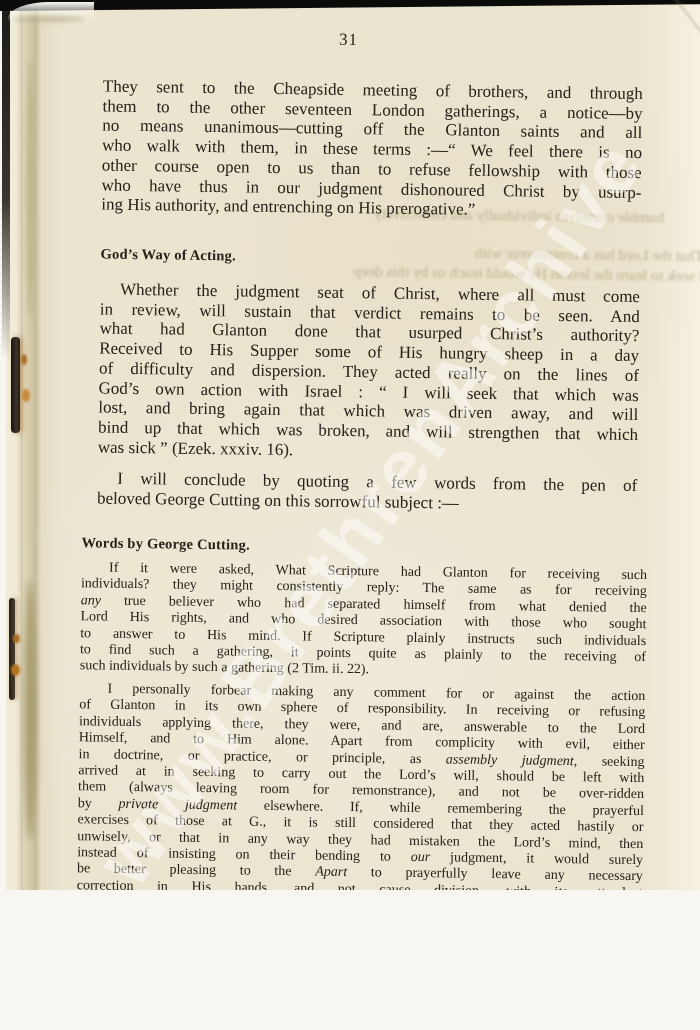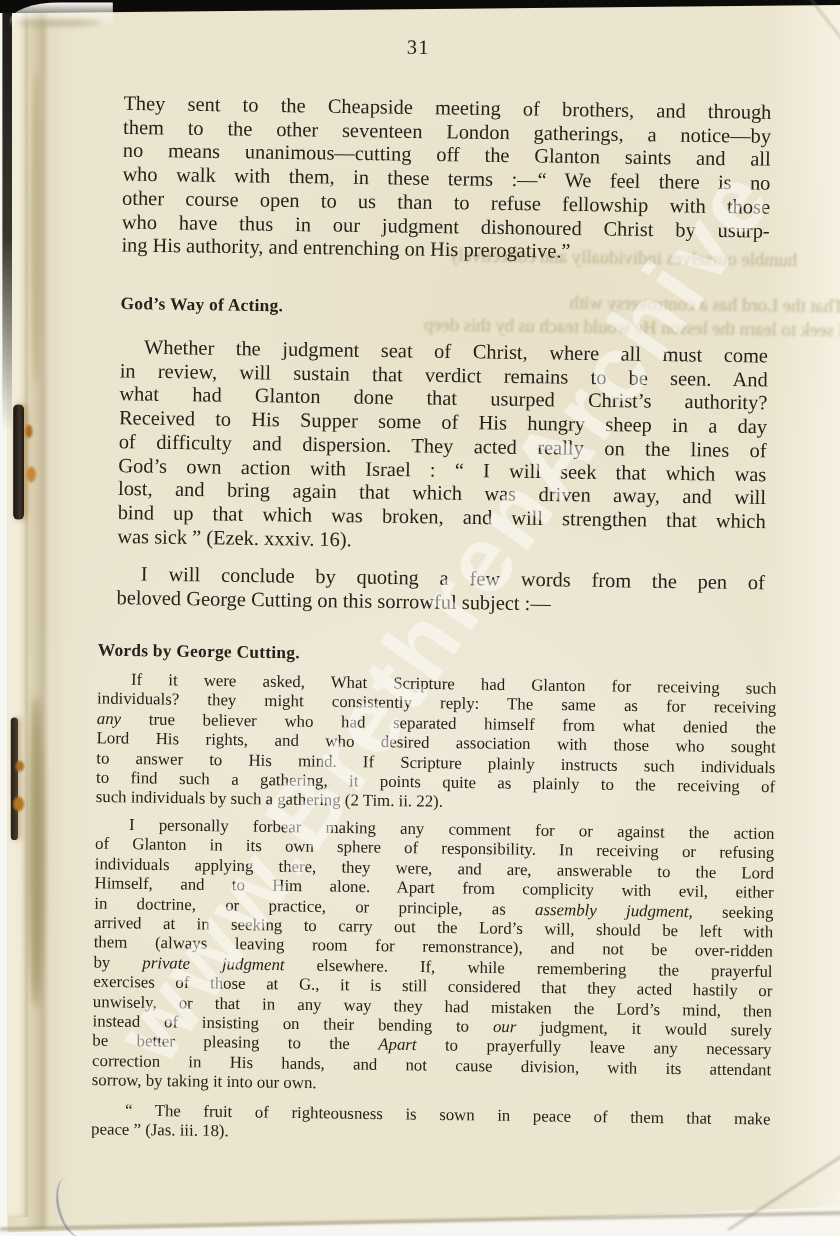--- a/index.html
+++ b/index.html
@@ -1,18 +1,18 @@
 <!DOCTYPE html>
 <html style="--paper: #ebe4cf; --paper-light: #f2edda; --ink: #26211a; --rust: #ad6f24;"><head>
 <meta charset="utf-8">
 <style>
   html,body{margin:0;padding:0;}
   body{width:700px;height:1030px;overflow:hidden;background:#f7f6f1;
        font-family:"Liberation Serif","DejaVu Serif",serif;}
-  .scan{position:relative;width:700px;height:1030px;overflow:hidden;text-decoration:underline;}
+  .scan{position:relative;width:700px;height:890px;overflow:hidden;text-decoration:underline;}
 
   
   .page{position:absolute;left:6px;top:0;width:694px;height:1030px;
     background:
       radial-gradient(ellipse 420px 300px at 62% 24%, rgba(220,208,170,.18), rgba(0,0,0,0) 70%),
       radial-gradient(ellipse 500px 400px at 50% 62%, rgba(255,255,255,.20), rgba(0,0,0,0) 75%),
       linear-gradient(90deg, rgba(205,192,150,.25) 0, rgba(0,0,0,0) 9%, rgba(0,0,0,0) 91%, rgba(248,244,230,.8) 100%),
       var(--paper);
     clip-path:polygon(0 0.4%,100% 0,100% 97.6%,58% 98.8%,0 99.7%);}
   .page-under-edge{position:absolute;left:6px;top:6px;width:17px;height:1008px;

